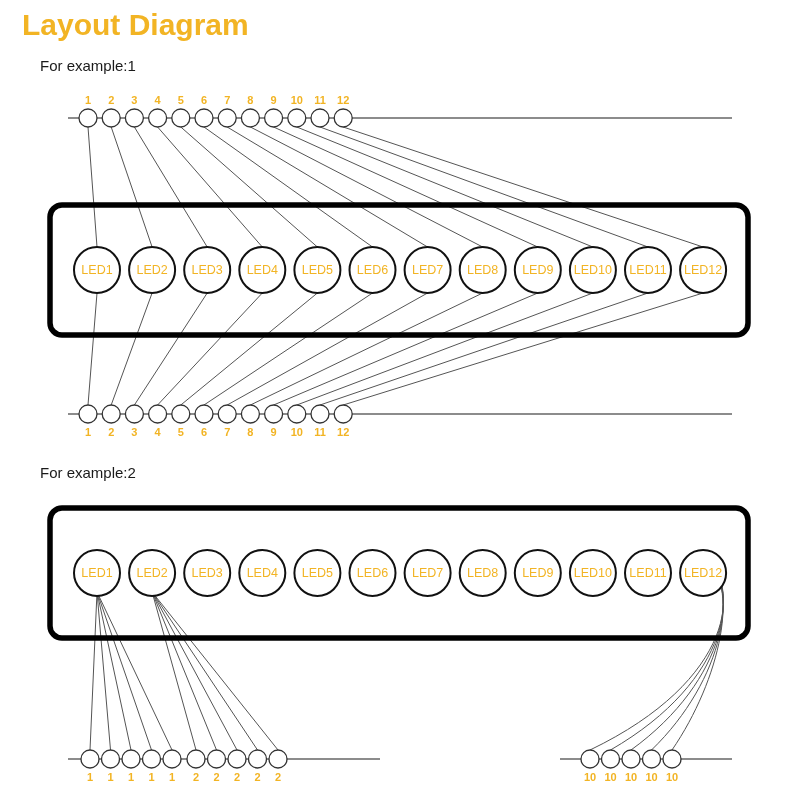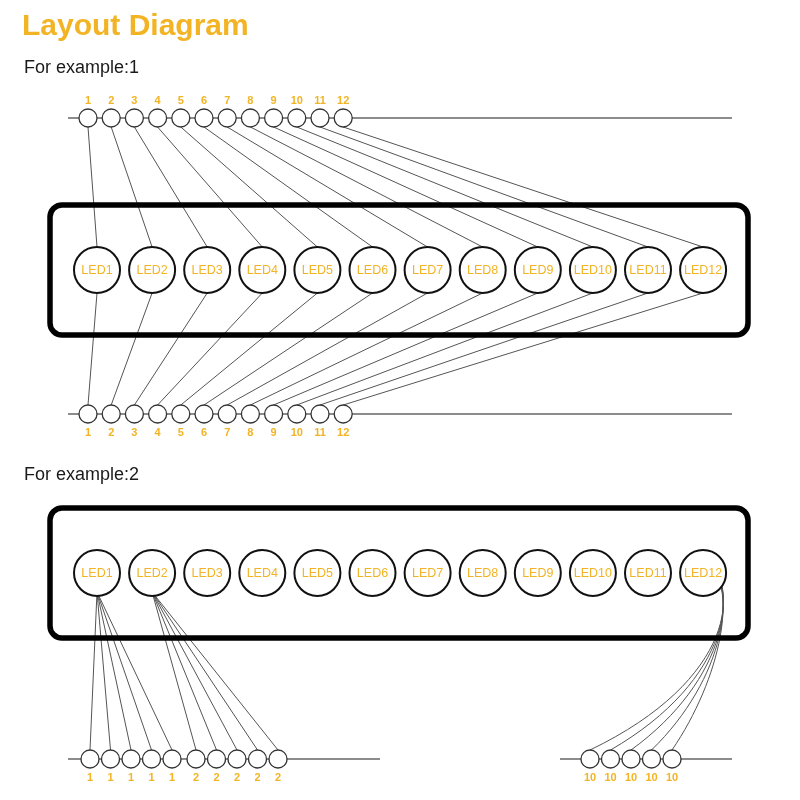--- a/index.html
+++ b/index.html
@@ -25,22 +25,22 @@
     top: 8px;
     font-size: 30px;
     font-weight: bold;
     color: #f2b424;
     letter-spacing: 0px;
     line-height: 34px;
     white-space: nowrap;
   }
   .section-label {
     position: absolute;
-    left: 24px;
-    font-size: 18px;
+    left: 40px;
+    font-size: 15px;
     font-weight: normal;
     color: #1a1a1a;
     white-space: nowrap;
   }
   #label-ex1 { top: 57px; }
   #label-ex2 { top: 464px; }
 
   svg.diagram {
     position: absolute;
     left: 0;

